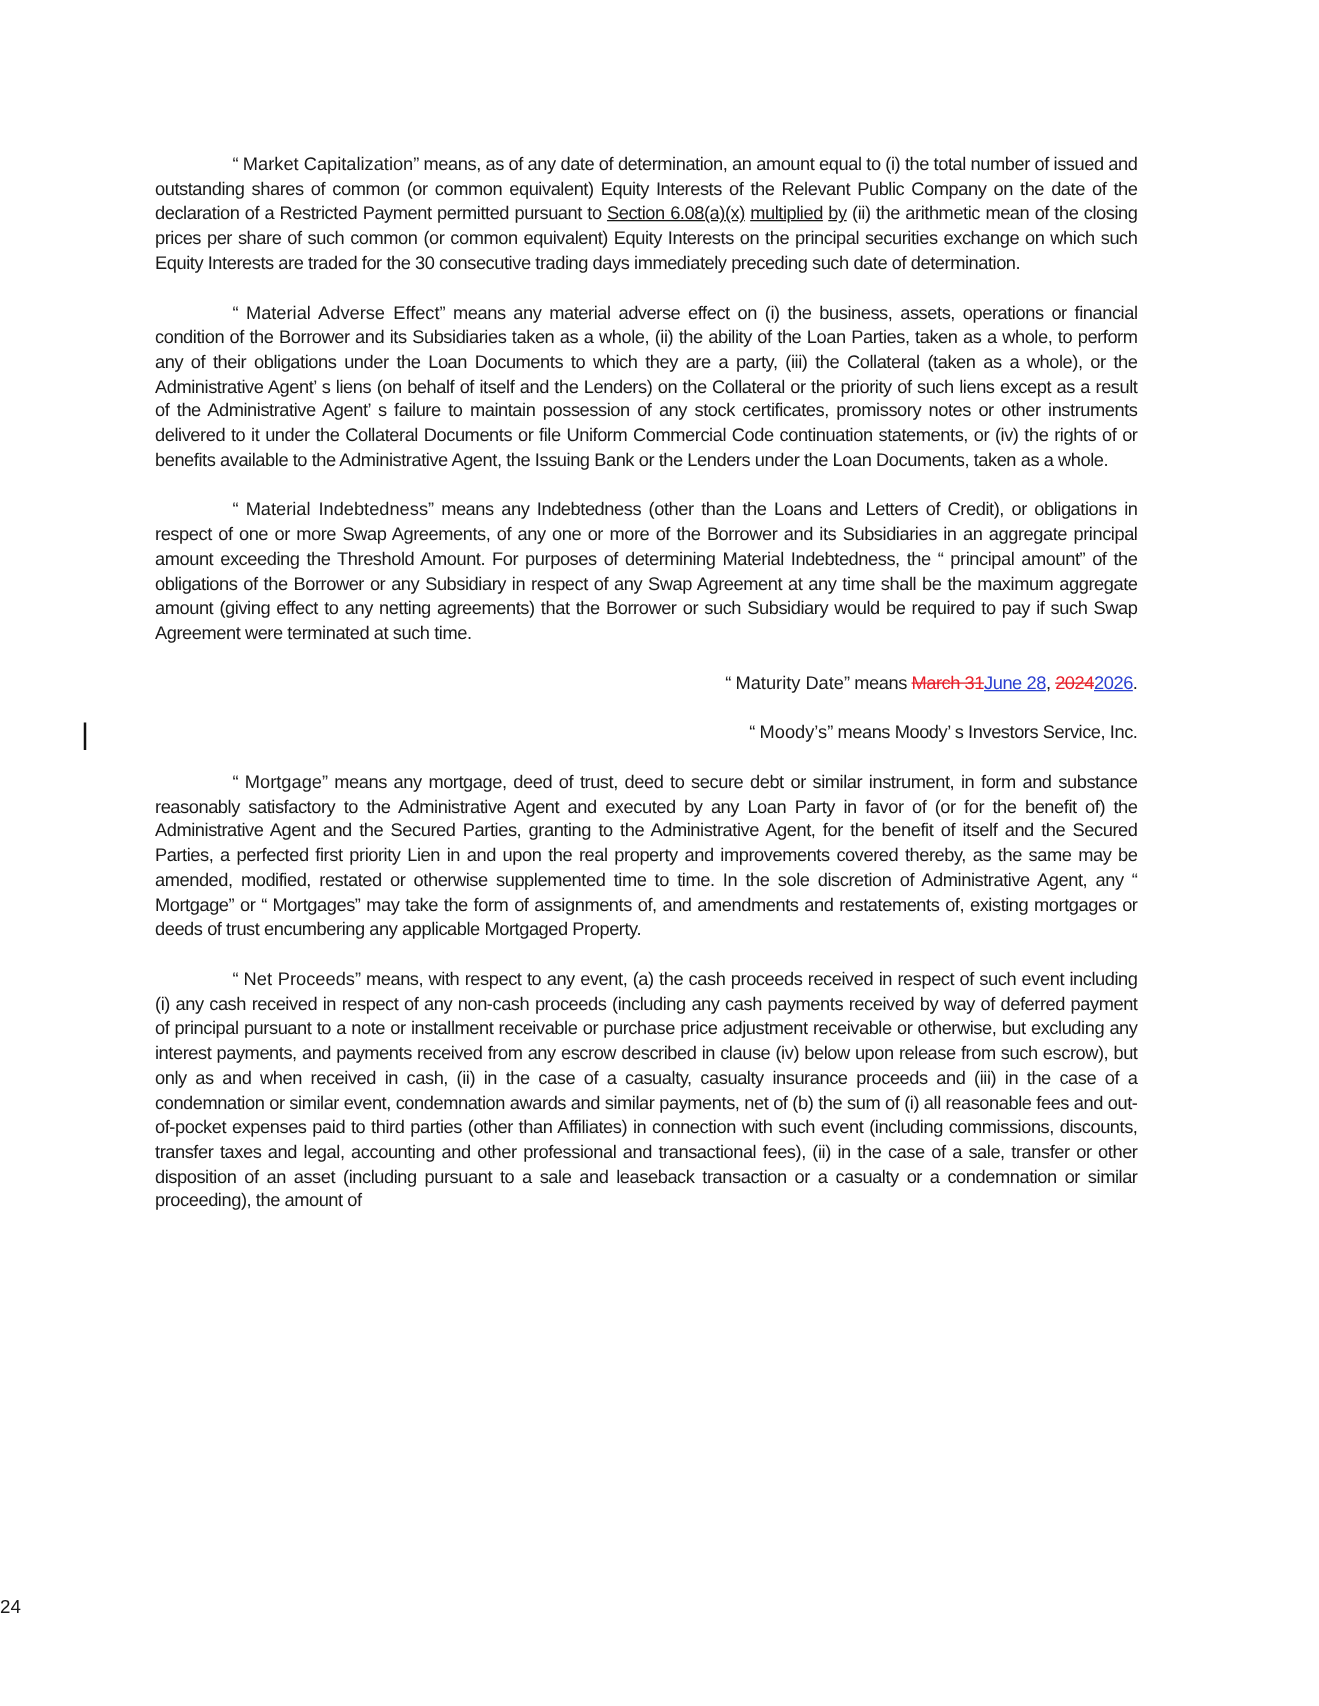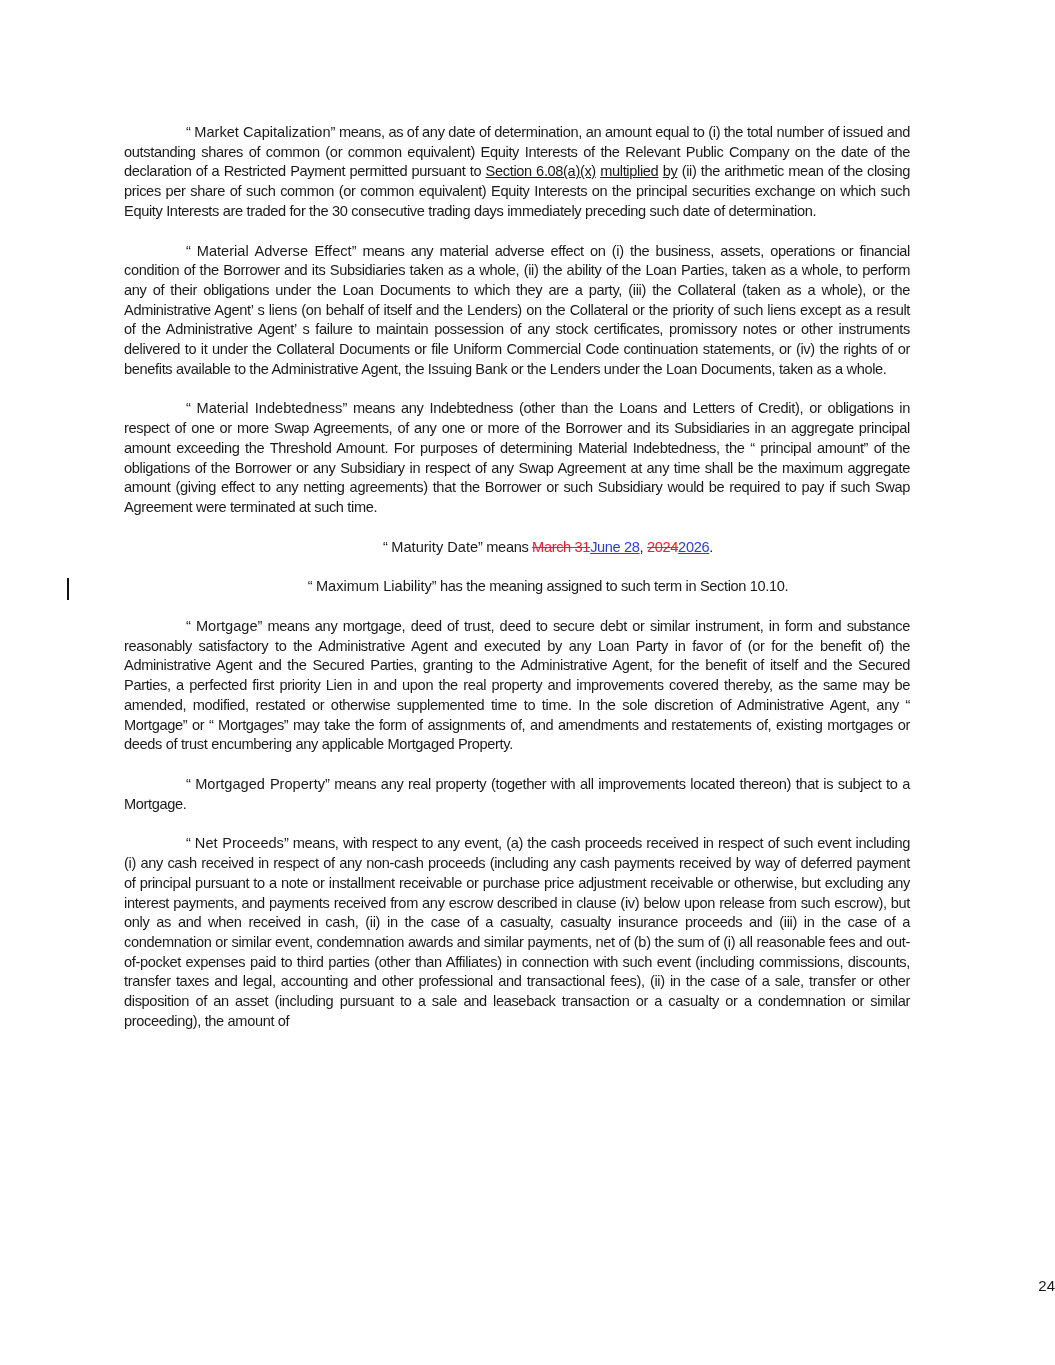--- a/index.html
+++ b/index.html
@@ -3,54 +3,53 @@
   <meta charset="utf-8">
   <style>
     html, body { margin: 0; padding: 0; background: #ffffff; }
     body { width: 1055px; height: 1365px; position: relative; overflow: hidden; }
     .page {
       position: absolute; left: 124px; top: 123px; width: 802px;
       font-family: "Liberation Sans", sans-serif; font-size: 14.6px;
       line-height: 19.7px; color: #1a1a1a; letter-spacing: -0.35px;
     }
     .para { margin: 0 16px 20px 0; text-align: justify; text-indent: 62px; }
-    .para.short { text-align: center; }
+    .para.short { text-align: right; }
     .term { letter-spacing: 0; }
     .u { text-decoration: underline; }
     .del { color: #e8202a; text-decoration: line-through; }
     .ins { color: #2a3fd0; text-decoration: underline; }
     .change-bar {
       position: absolute; left: 67px; top: 578px; width: 2px; height: 22px; background: #111;
     }
     .page-num {
-      position: absolute; left: 0; width: 1055px; top: 1277px; text-align: right;
+      position: absolute; left: 0; width: 1055px; top: 1277px; text-align: left;
       font-family: "Liberation Sans", sans-serif; font-size: 15px; color: #1a1a1a;
     }
   </style>
 </head>
 <body>
 
 <div class="change-bar"></div>
 
 <div class="page">
 
   <p class="para"><span>“ </span><span class="term">Market Capitalization</span><span>”</span><span> means, as of any date of determination, an amount equal to (i) the total number of issued and outstanding shares of common (or common equivalent) Equity Interests of the Relevant Public Company on the date of the declaration of a Restricted Payment permitted pursuant to </span><span class="u">Section 6.08(a)(x)</span> <span class="u">multiplied</span> <span class="u">by</span><span> (ii) the arithmetic mean of the closing prices per share of such common (or common equivalent) Equity Interests on the principal securities exchange on which such Equity Interests are traded for the 30 consecutive trading days immediately preceding such date of determination.</span></p>
 
   <p class="para"><span>“ </span><span class="term">Material Adverse Effect</span><span>”</span><span> means any material adverse effect on (i) the business, assets, operations or financial condition of the Borrower and its Subsidiaries taken as a whole, (ii) the ability of the Loan Parties, taken as a whole, to perform any of their obligations under the Loan Documents to which they are a party, (iii) the Collateral (taken as a whole), or the Administrative Agent’ s liens (on behalf of itself and the Lenders) on the Collateral or the priority of such liens except as a result of the Administrative Agent’ s failure to maintain possession of any stock certificates, promissory notes or other instruments delivered to it under the Collateral Documents or file Uniform Commercial Code continuation statements, or (iv) the rights of or benefits available to the Administrative Agent, the Issuing Bank or the Lenders under the Loan Documents, taken as a whole.</span></p>
 
   <p class="para"><span>“ </span><span class="term">Material Indebtedness</span><span>”</span><span> means any Indebtedness (other than the Loans and Letters of Credit), or obligations in respect of one or more Swap Agreements, of any one or more of the Borrower and its Subsidiaries in an aggregate principal amount exceeding the Threshold Amount.  For purposes of determining Material Indebtedness, the “ principal amount” of the obligations of the Borrower or any Subsidiary in respect of any Swap Agreement at any time shall be the maximum aggregate amount (giving effect to any netting agreements) that the Borrower or such Subsidiary would be required to pay if such Swap Agreement were terminated at such time.</span></p>
 
   <p class="para short"><span>“ </span><span class="term">Maturity Date</span><span>”</span><span> means </span><span class="del">March 31</span><span class="ins">June 28</span><span>, </span><span class="del">2024</span><span class="ins">2026</span><span>.</span></p>
 
-  <p class="para short"><span>“ </span><span class="term">Maximum Liability</span><span>”</span><span> has the meaning assigned to such term in Section 10.10.</span></p>
 
 
+  <p class="para short"><span>“ </span><span class="term">Moody’s</span><span>”</span><span> means Moody’ s Investors Service, Inc.</span></p>
 
   <p class="para"><span>“ </span><span class="term">Mortgage</span><span>”</span><span> means any mortgage, deed of trust, deed to secure debt or similar instrument, in form and substance reasonably satisfactory to the Administrative Agent and executed by any Loan Party in favor of (or for the benefit of) the Administrative Agent and the Secured Parties, granting to the Administrative Agent, for the benefit of itself and the Secured Parties, a perfected first priority Lien in and upon the real property and improvements covered thereby, as the same may be amended, modified, restated or otherwise supplemented time to time.  In the sole discretion of Administrative Agent, any “ Mortgage” or “ Mortgages” may take the form of assignments of, and amendments and restatements of, existing mortgages or deeds of trust encumbering any applicable Mortgaged Property.</span></p>
 
-  <p class="para"><span>“ </span><span class="term">Mortgaged Property</span><span>”</span><span> means any real property (together with all improvements located thereon) that is subject to a Mortgage.</span></p>
 
 
   <p class="para"><span>“ </span><span class="term">Net Proceeds</span><span>”</span><span> means, with respect to any event, (a) the cash proceeds received in respect of such event including (i) any cash received in respect of any non-cash proceeds (including any cash payments received by way of deferred payment of principal pursuant to a note or installment receivable or purchase price adjustment receivable or otherwise, but excluding any interest payments, and payments received from any escrow described in clause (iv) below upon release from such escrow), but only as and when received in cash, (ii) in the case of a casualty, casualty insurance proceeds and (iii) in the case of a condemnation or similar event, condemnation awards and similar payments, net of (b) the sum of (i) all reasonable fees and out-of-pocket expenses paid to third parties (other than Affiliates) in connection with such event (including commissions, discounts, transfer taxes and legal, accounting and other professional and transactional fees), (ii) in the case of a sale, transfer or other disposition of an asset (including pursuant to a sale and leaseback transaction or a casualty or a condemnation or similar proceeding), the amount of</span></p>
 
 </div>
 
 <div class="page-num">24</div>
 
 </body></html>

